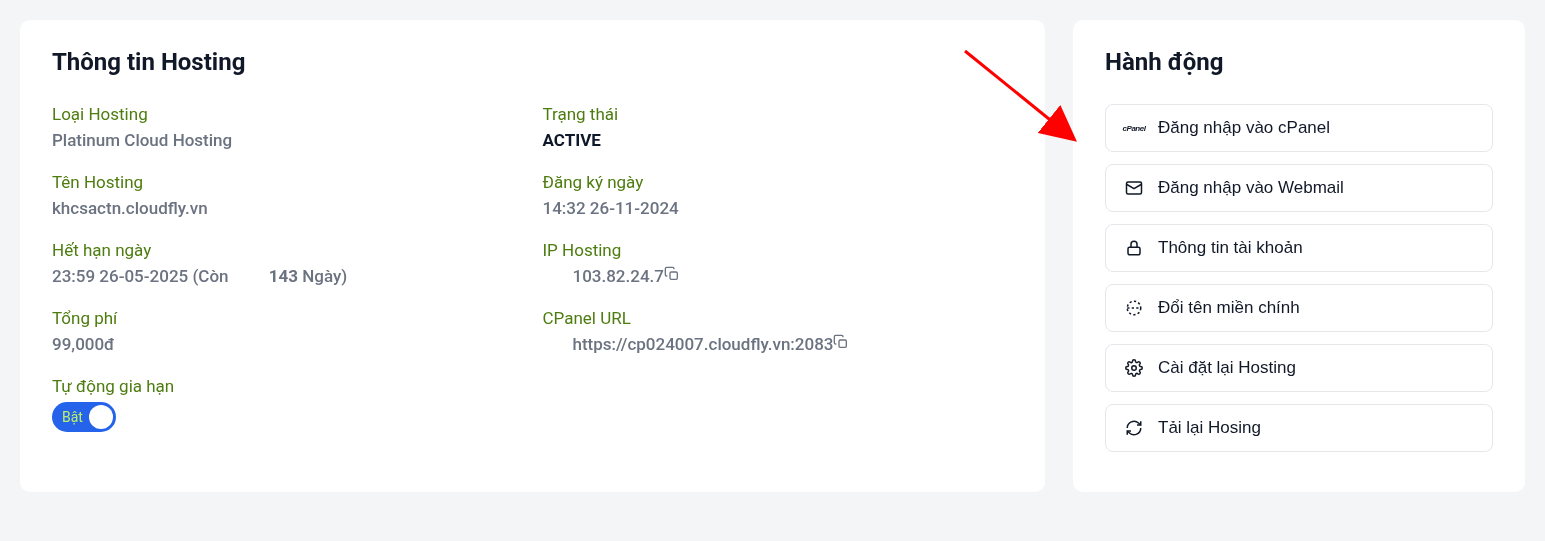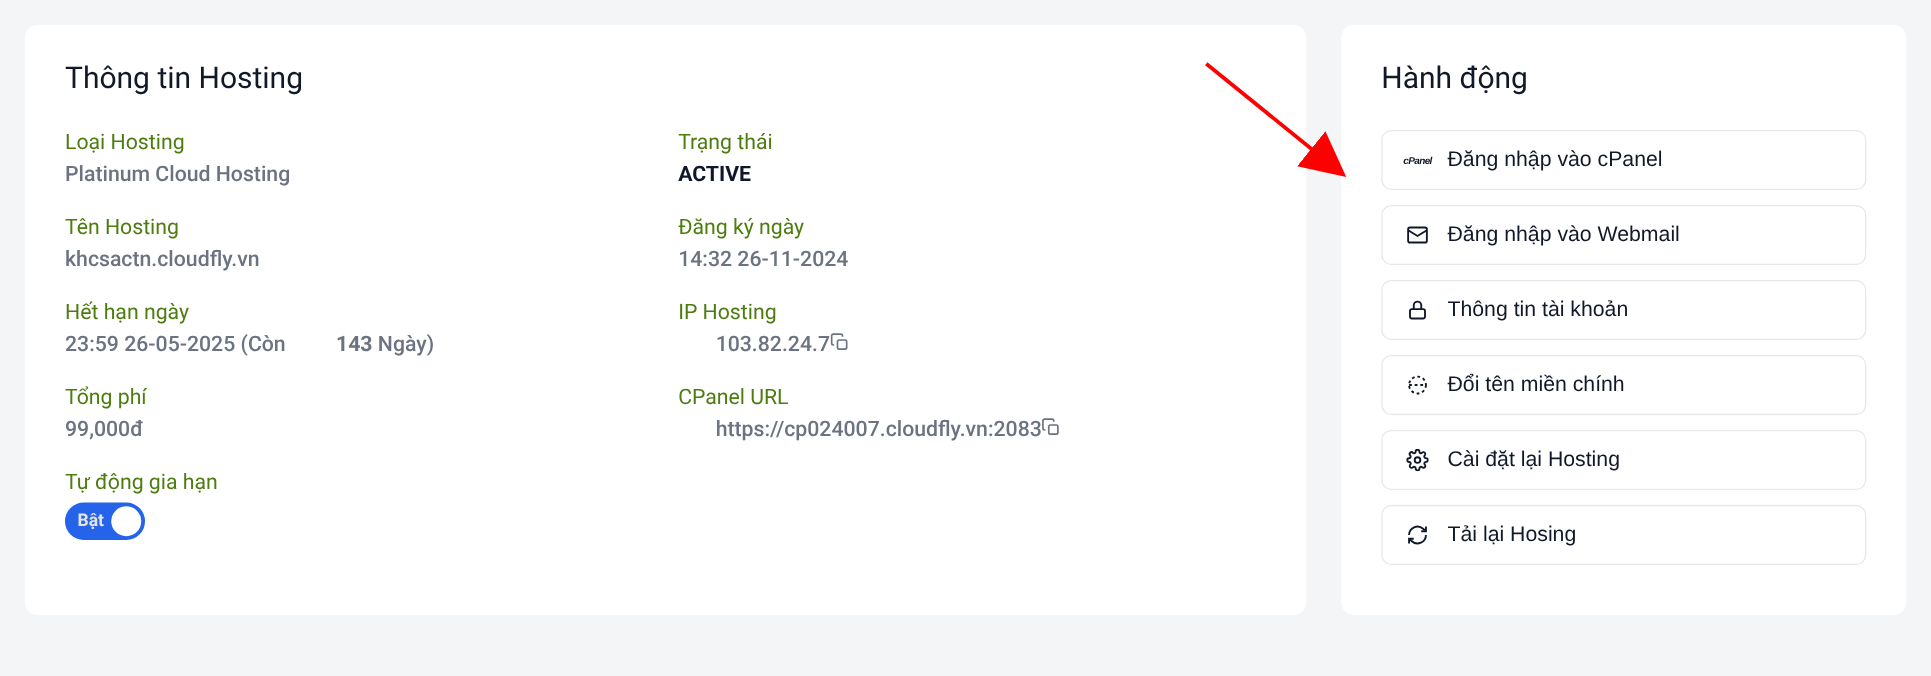--- a/index.html
+++ b/index.html
@@ -27,21 +27,21 @@
     .card-left {
       flex: 1;
       min-width: 0;
     }
     .card-right {
       width: 452px;
       flex-shrink: 0;
     }
     .card-title {
       font-size: 24px;
-      font-weight: 400;
+      font-weight: 700;
       color: #111827;
       margin-bottom: 28px;
     }
     .details-grid {
       display: grid;
       grid-template-columns: 1fr 1fr;
       row-gap: 22px;
       column-gap: 20px;
     }
     .field-label {
@@ -74,22 +74,22 @@
       position: relative;
       width: 64px;
       height: 30px;
       background: #2563eb;
       border-radius: 15px;
       cursor: pointer;
       padding-left: 10px;
     }
     .toggle-label {
       font-size: 14px;
-      color: #e5e5e5;
-      font-weight: 700;
+      color: #bef264;
+      font-weight: 400;
     }
     .toggle-knob {
       position: absolute;
       right: 3px;
       top: 3px;
       width: 24px;
       height: 24px;
       background: #fff;
       border-radius: 50%;
     }

